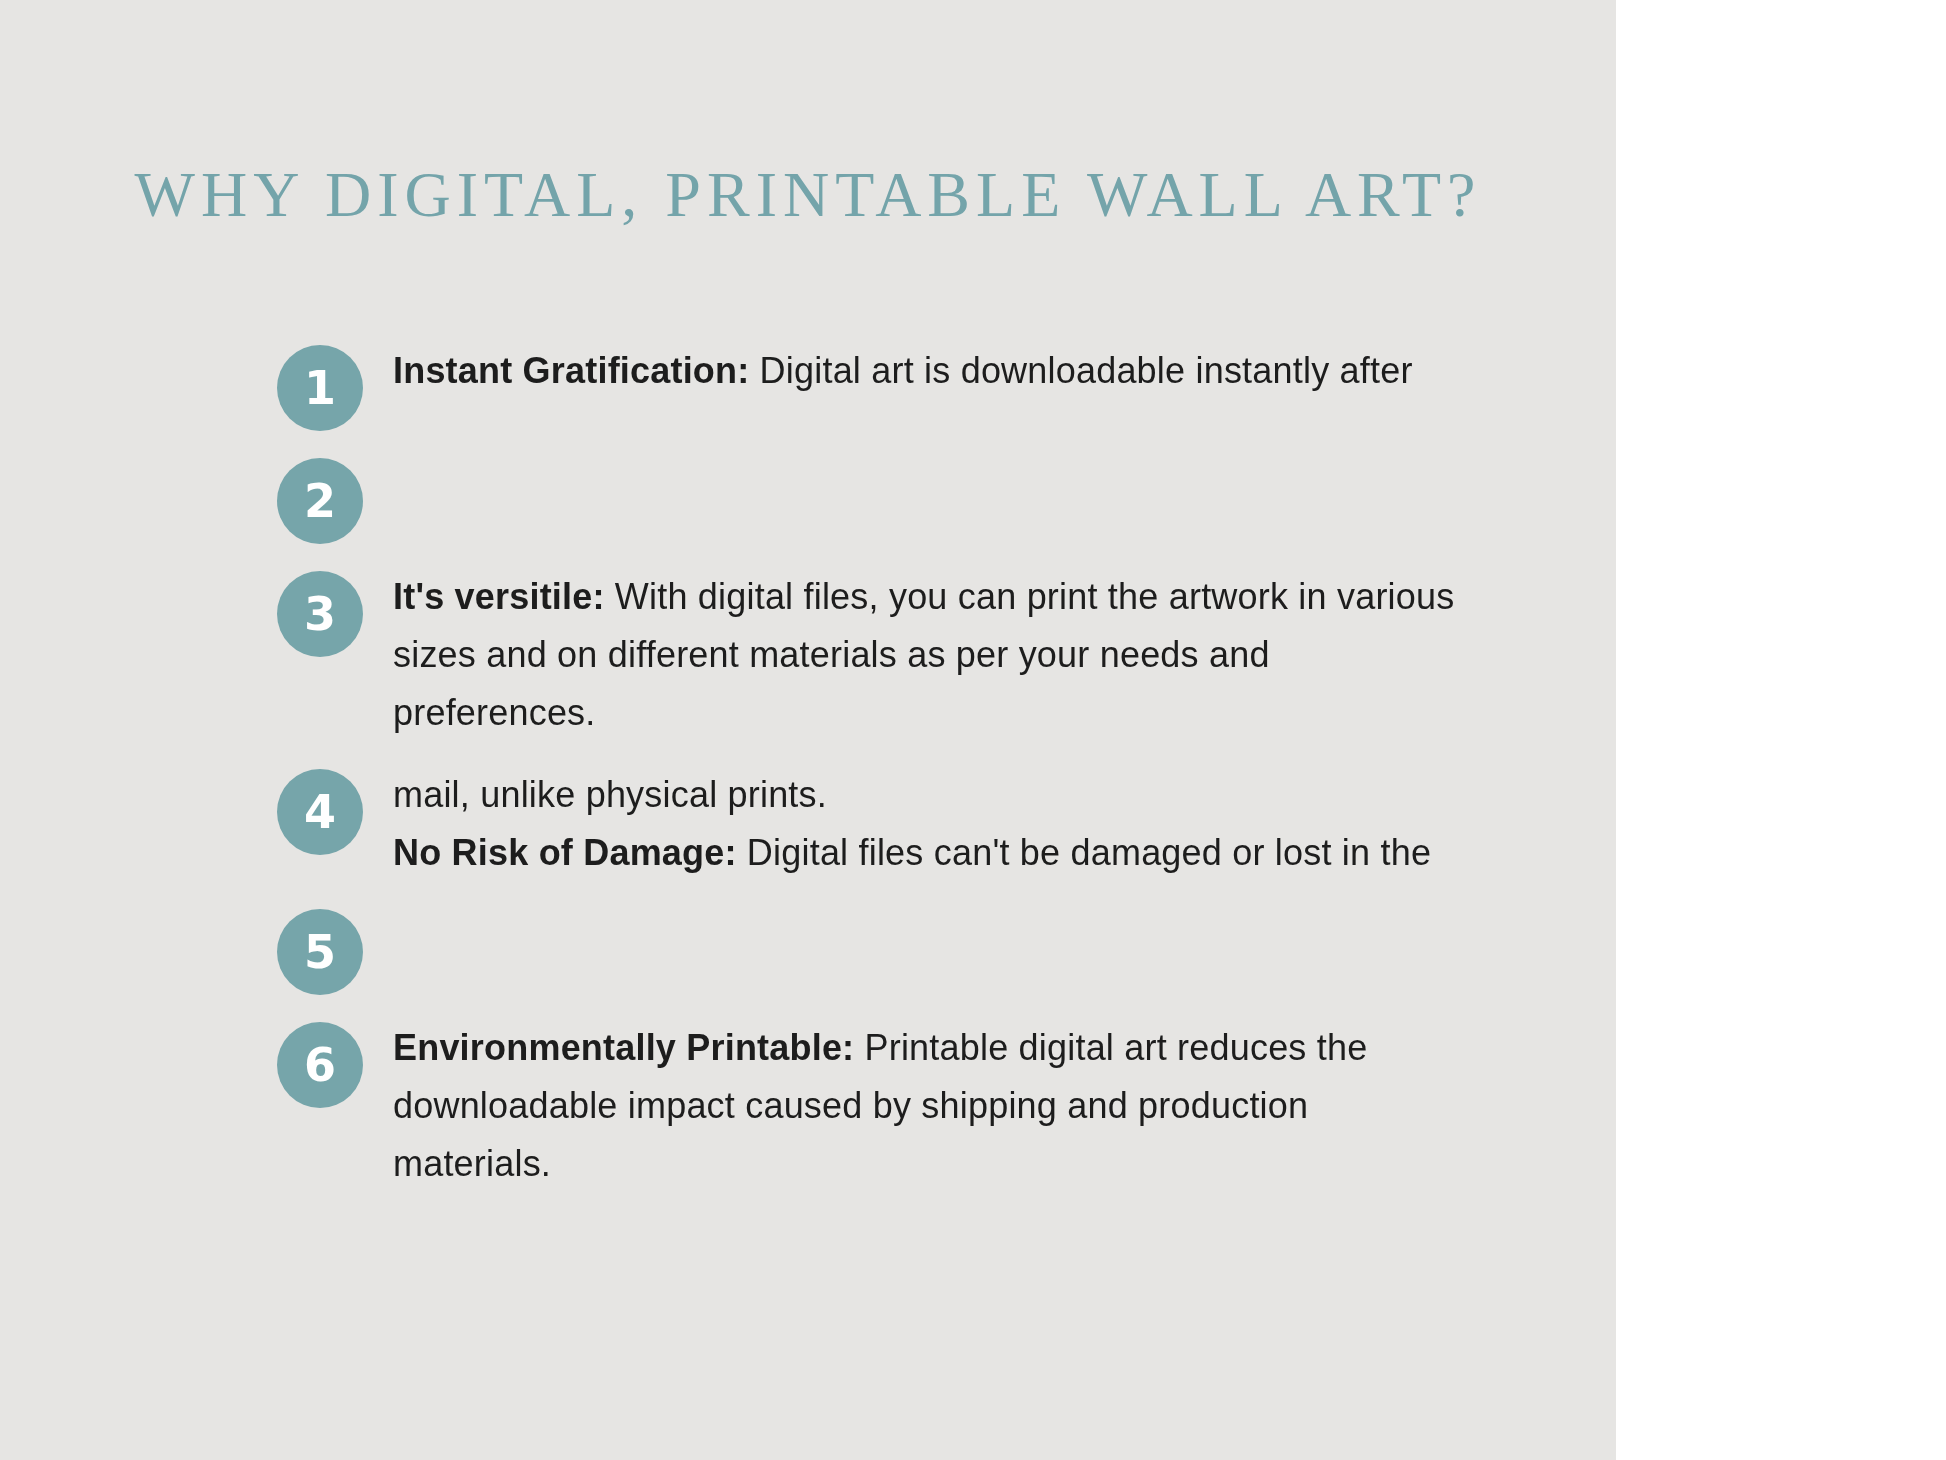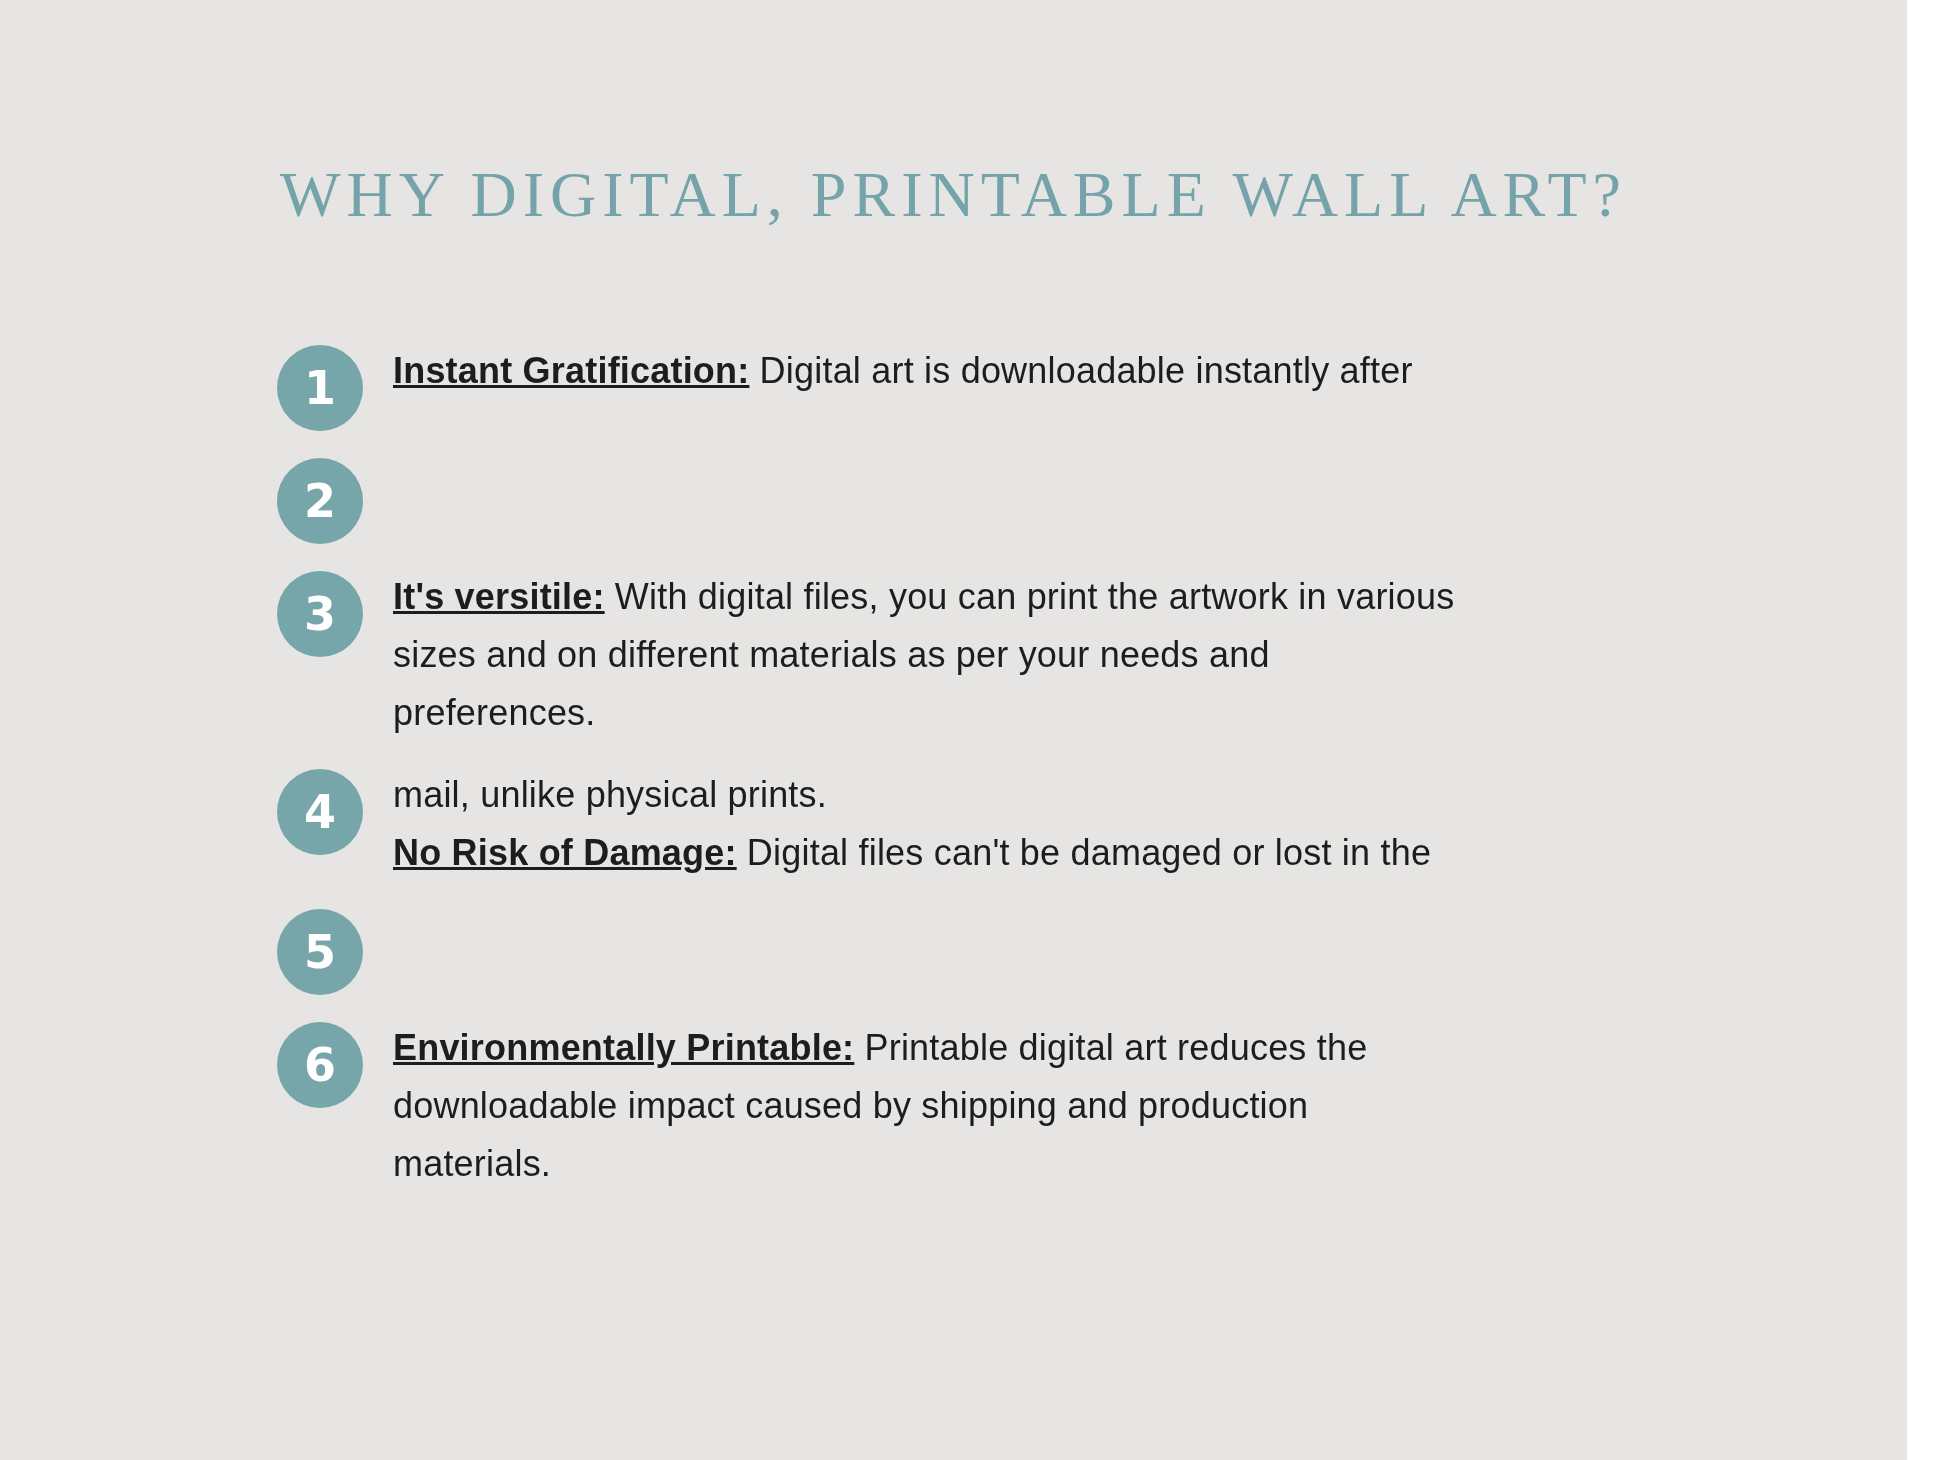--- a/index.html
+++ b/index.html
@@ -4,25 +4,24 @@
 <style>
   html, body {
     margin: 0;
     padding: 0;
   }
   body {
     font-family: "Liberation Sans", sans-serif;
   }
   .canvas {
     position: relative;
-    width: 1864px;
+    width: 1616px;
     height: 1460px;
     background: var(--page-bg, #e6e5e3);
     overflow: hidden;
-    padding-left: 43px;
   }
   .poster-title {
     position: absolute;
     top: 158px;
     left: 0;
     width: 100%;
     text-align: center;
     font-family: "Liberation Serif", serif;
     font-size: 64px;
     font-weight: 400;
@@ -62,21 +61,20 @@
     font-size: 36px;
     line-height: 58px;
     color: var(--body-fg, #1d1d1d);
     letter-spacing: 0.2px;
   }
   .benefit-line {
     white-space: nowrap;
   }
   .lead {
     font-weight: 700;
-    text-decoration: underline;
   }
 </style>
 </head>
 <body>
 
 <div class="canvas">
   <div class="poster-title">WHY DIGITAL, PRINTABLE WALL ART?</div>
 
   <div class="benefits-list">
   <div class="benefit-item">

